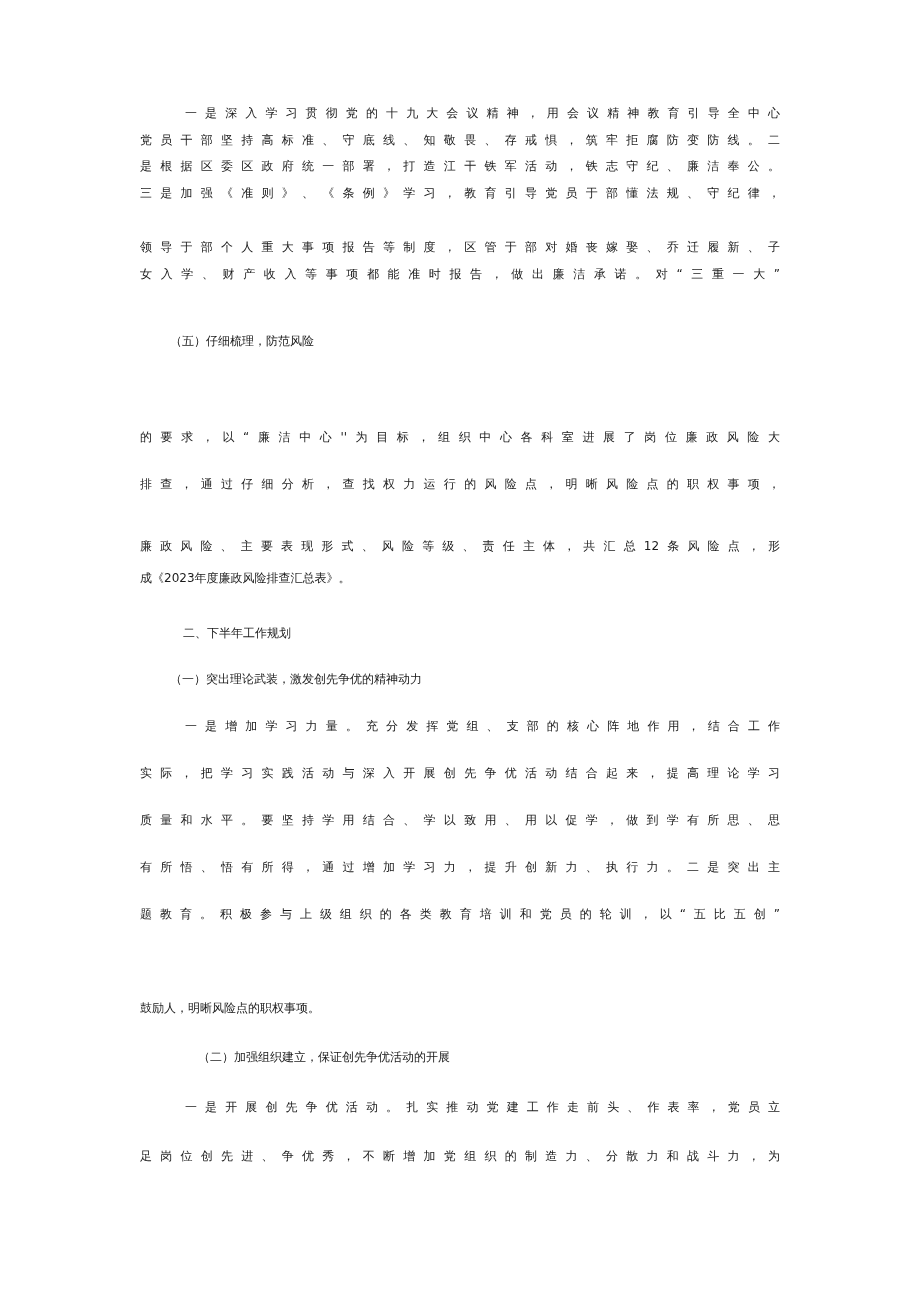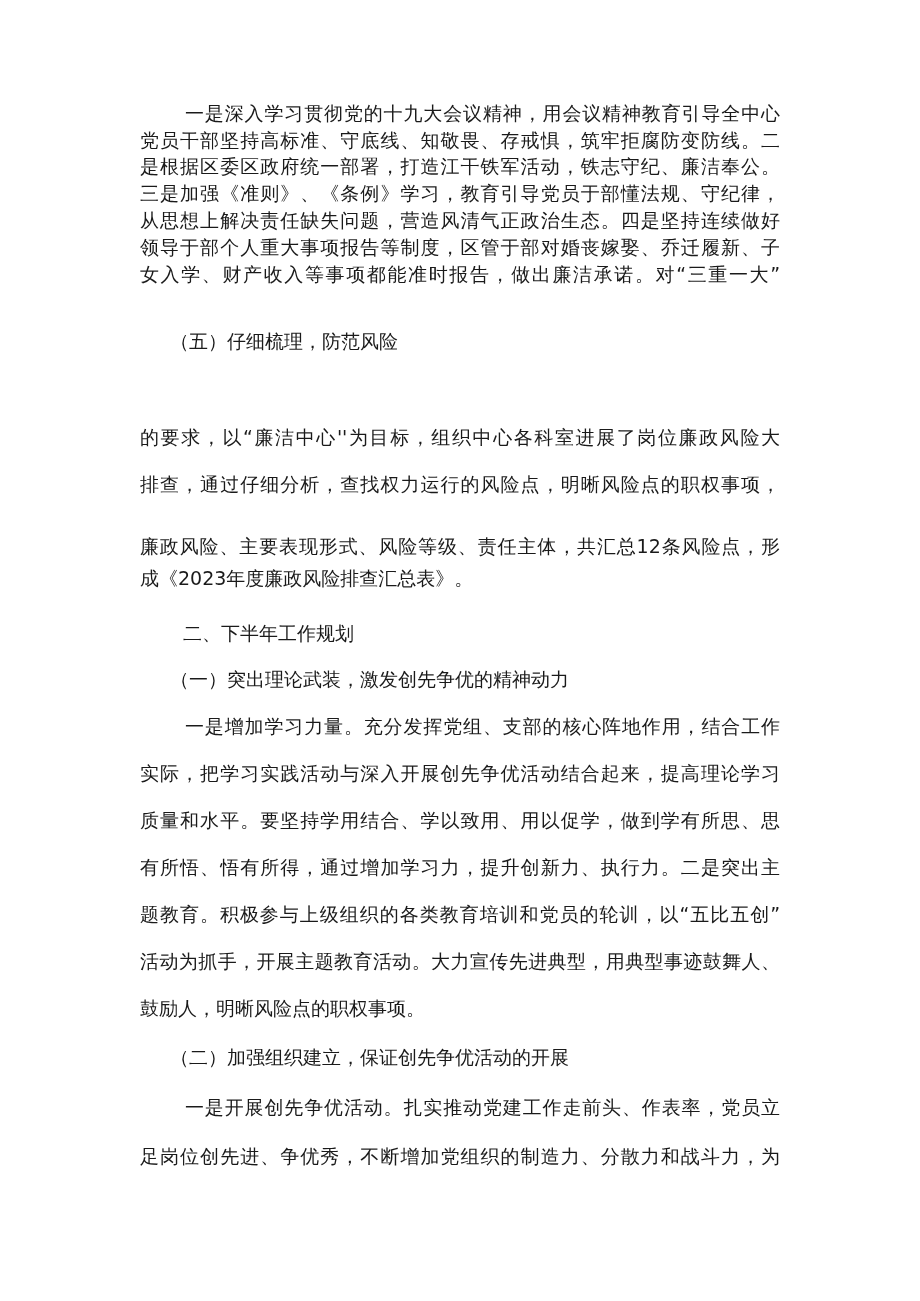--- a/index.html
+++ b/index.html
@@ -5,21 +5,21 @@
   html, body { margin: 0; padding: 0; background: #ffffff; }
   body { width: 920px; height: 1301px; position: relative; overflow: hidden; }
   .page { position: absolute; left: 0; top: 0; width: 920px; height: 1301px; background: #ffffff; }
   .line {
     position: absolute;
     left: 140px;
     width: 640px;
     height: 26px;
     line-height: 26px;
     font-family: "DejaVu Sans", "Liberation Sans", sans-serif;
-    font-size: 19px;
+    font-size: 12px;
     color: #1a1a1a;
     white-space: nowrap;
     text-align: justify;
     text-align-last: justify;
     letter-spacing: 0px;
   }
   .line.last { text-align-last: left; }
   .line.indent { left: 185px; width: 595px; }
   .line.heading { text-align-last: left; }
   .line.heading.indent-h { left: 183px; width: 597px; }
@@ -27,40 +27,38 @@
 </style>
 </head>
 <body>
 
 <div class="page">
 
   <div class="line indent" style="top:100px;">一是深入学习贯彻党的十九大会议精神，用会议精神教育引导全中心</div>
   <div class="line" style="top:153px;">是根据区委区政府统一部署，打造江干铁军活动，铁志守纪、廉洁奉公。</div>
   <div class="line" style="top:127px;">党员干部坚持高标准、守底线、知敬畏、存戒惧，筑牢拒腐防变防线。二</div>
   <div class="line" style="top:180px;">三是加强《准则》、《条例》学习，教育引导党员于部懂法规、守纪律，</div>
-  <div class="line" style="top:207px;">从思想上解决责任缺失问题，营造风清气正政治生态。四是坚持连续做好</div>
   <div class="line" style="top:234px;">领导于部个人重大事项报告等制度，区管于部对婚丧嫁娶、乔迁履新、子</div>
   <div class="line" style="top:261px;">女入学、财产收入等事项都能准时报告，做出廉洁承诺。对“三重一大”</div>
 
   <div class="line heading indent-sub" style="top:328px;">（五）仔细梳理，防范风险</div>
 
   <div class="line" style="top:424px;">的要求，以“廉洁中心''为目标，组织中心各科室进展了岗位廉政风险大</div>
   <div class="line" style="top:471px;">排查，通过仔细分析，查找权力运行的风险点，明晰风险点的职权事项，</div>
   <div class="line" style="top:518px;margin-top:15px;">廉政风险、主要表现形式、风险等级、责任主体，共汇总12条风险点，形</div>
   <div class="line last" style="top:565px;">成《2023年度廉政风险排查汇总表》。</div>
 
   <div class="line heading indent-h" style="top:620px;">二、下半年工作规划</div>
 
   <div class="line heading indent-sub" style="top:666px;">（一）突出理论武装，激发创先争优的精神动力</div>
 
   <div class="line" style="top:760px;">实际，把学习实践活动与深入开展创先争优活动结合起来，提高理论学习</div>
   <div class="line indent" style="top:713px;">一是增加学习力量。充分发挥党组、支部的核心阵地作用，结合工作</div>
   <div class="line" style="top:807px;">质量和水平。要坚持学用结合、学以致用、用以促学，做到学有所思、思</div>
   <div class="line" style="top:854px;">有所悟、悟有所得，通过增加学习力，提升创新力、执行力。二是突出主</div>
   <div class="line" style="top:901px;">题教育。积极参与上级组织的各类教育培训和党员的轮训，以“五比五创”</div>
-  <div class="line" style="top:948px;">活动为抓手，开展主题教育活动。大力宣传先进典型，用典型事迹鼓舞人、</div>
   <div class="line last" style="top:995px;">鼓励人，明晰风险点的职权事项。</div>
 
-  <div class="line heading indent-sub" style="top:1044px;">（二）加强组织建立，保证创先争优活动的开展</div>
+  <div class="line heading indent-sub" style="top:1044px;margin-left:28px;">（二）加强组织建立，保证创先争优活动的开展</div>
 
   <div class="line indent" style="top:1094px;">一是开展创先争优活动。扎实推动党建工作走前头、作表率，党员立</div>
   <div class="line" style="top:1143px;">足岗位创先进、争优秀，不断增加党组织的制造力、分散力和战斗力，为</div>
 </div>
 
 </body></html>

